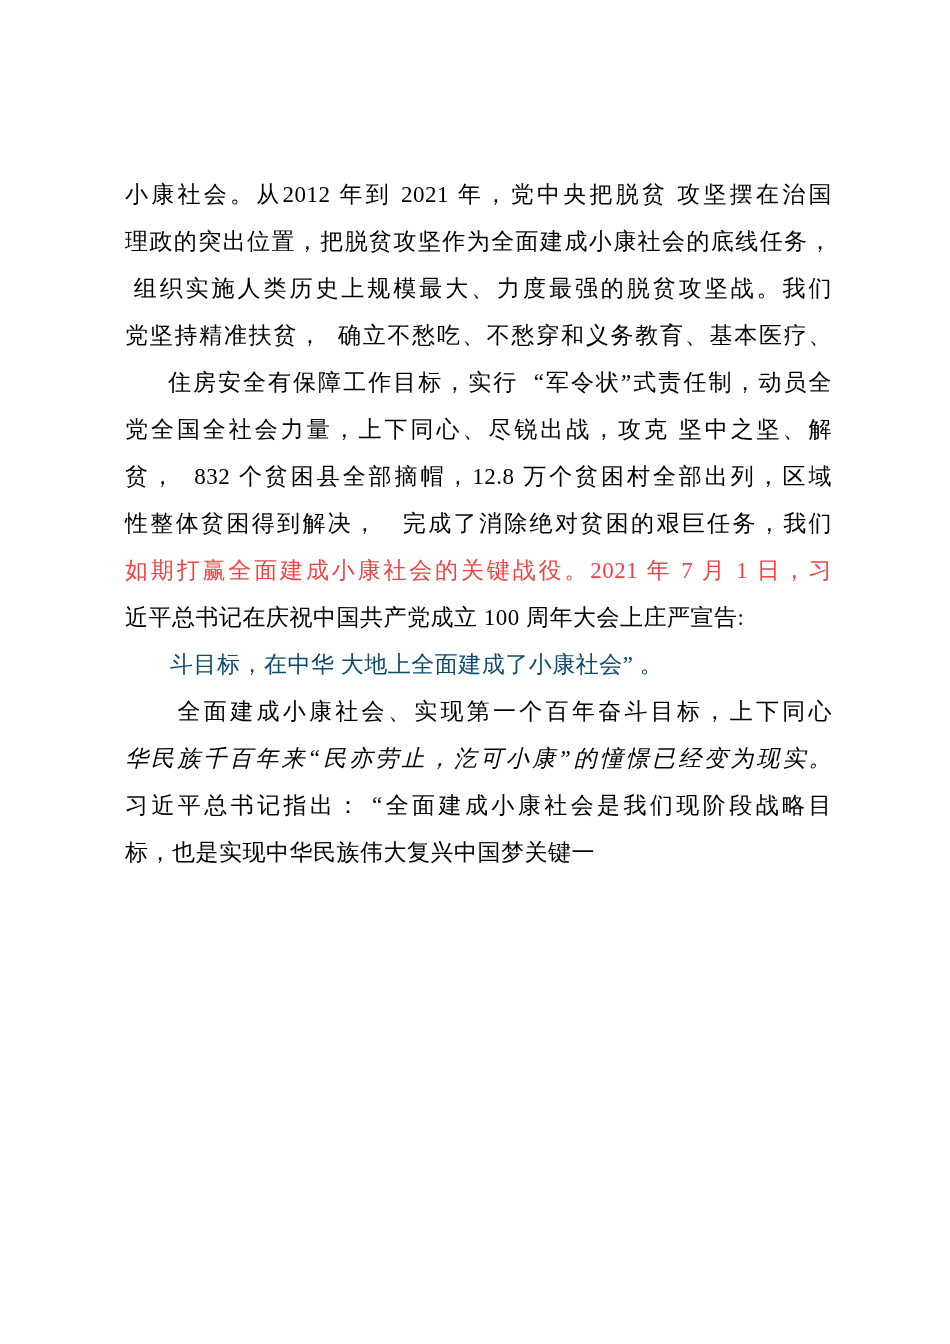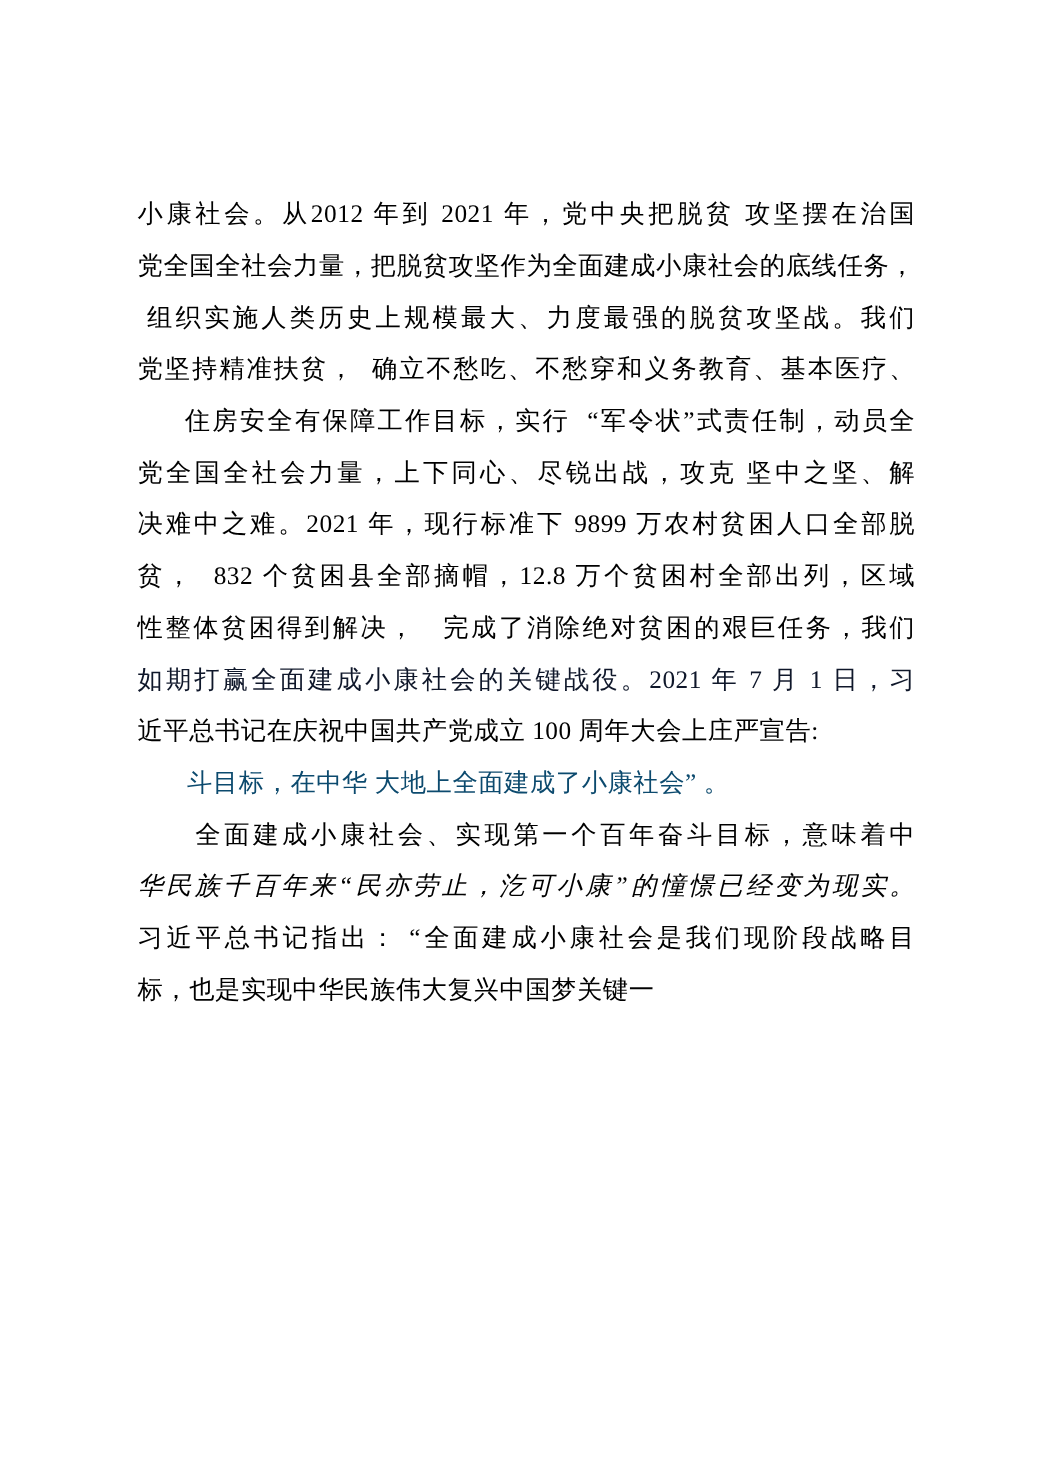--- a/index.html
+++ b/index.html
@@ -43,29 +43,28 @@
     text-align: left;
     text-align-last: left;
   }
 </style>
 </head>
 <body>
 
 <div class="page">
   <div class="textblock">
       <div class="line justify" style="color: rgb(0, 0, 0);">小康社会。从2012 年到 2021 年，党中央把脱贫 攻坚摆在治国</div>
-      <div class="line justify" style="color: rgb(0, 0, 0);">党全国全社会力量，把脱贫攻坚作为全面建成小康社会的底线任务，</div>
+      <div class="line justify" style="color: rgb(0, 0, 0);">理政的突出位置，把脱贫攻坚作为全面建成小康社会的底线任务，</div>
       <div class="line justify" style="color: rgb(0, 0, 0);">&nbsp;组织实施人类历史上规模最大、力度最强的脱贫攻坚战。我们</div>
       <div class="line justify" style="color: rgb(0, 0, 0);">党坚持精准扶贫，&nbsp; 确立不愁吃、不愁穿和义务教育、基本医疗、</div>
       <div class="line justify" style="color: rgb(0, 0, 0); margin-left: 43px;">住房安全有保障工作目标，实行 &nbsp;“军令状”式责任制，动员全</div>
       <div class="line justify" style="color: rgb(0, 0, 0);">党全国全社会力量，上下同心、尽锐出战，攻克 坚中之坚、解</div>
-      <div class="line justify" style="color: rgb(0, 0, 0);">决难中之难。2021 年，现行标准下 9899 万农村贫困人口全部脱</div>
       <div class="line justify" style="color: rgb(0, 0, 0);">贫，&nbsp; 832 个贫困县全部摘帽，12.8 万个贫困村全部出列，区域</div>
       <div class="line justify" style="color: rgb(0, 0, 0);">性整体贫困得到解决，&nbsp;&nbsp; 完成了消除绝对贫困的艰巨任务，我们</div>
-      <div class="line justify" style="color: #0f172a;">如期打赢全面建成小康社会的关键战役。2021 年 7 月 1 日，习</div>
+      <div class="line justify" style="color: #ef4444;">如期打赢全面建成小康社会的关键战役。2021 年 7 月 1 日，习</div>
       <div class="line plain" style="color: rgb(0, 0, 0);">近平总书记在庆祝中国共产党成立 100 周年大会上庄严宣告:</div>
       <div class="line plain" style="color: #0c4a6e; margin-left: 45px;">斗目标，在中华 大地上全面建成了小康社会” 。</div>
-      <div class="line justify" style="color: rgb(0, 0, 0);">　　全面建成小康社会、实现第一个百年奋斗目标，意味着中</div>
+      <div class="line justify" style="color: rgb(0, 0, 0);">　　全面建成小康社会、实现第一个百年奋斗目标，上下同心</div>
       <div class="line justify" style="color: rgb(0, 0, 0); font-style: italic;">华民族千百年来“民亦劳止，汔可小康”的憧憬已经变为现实。</div>
       <div class="line justify" style="color: rgb(0, 0, 0);">习近平总书记指出：&nbsp;“全面建成小康社会是我们现阶段战略目</div>
       <div class="line plain" style="color: rgb(0, 0, 0);">标，也是实现中华民族伟大复兴中国梦关键一</div>
     </div>
 </div>
 
 </body></html>

